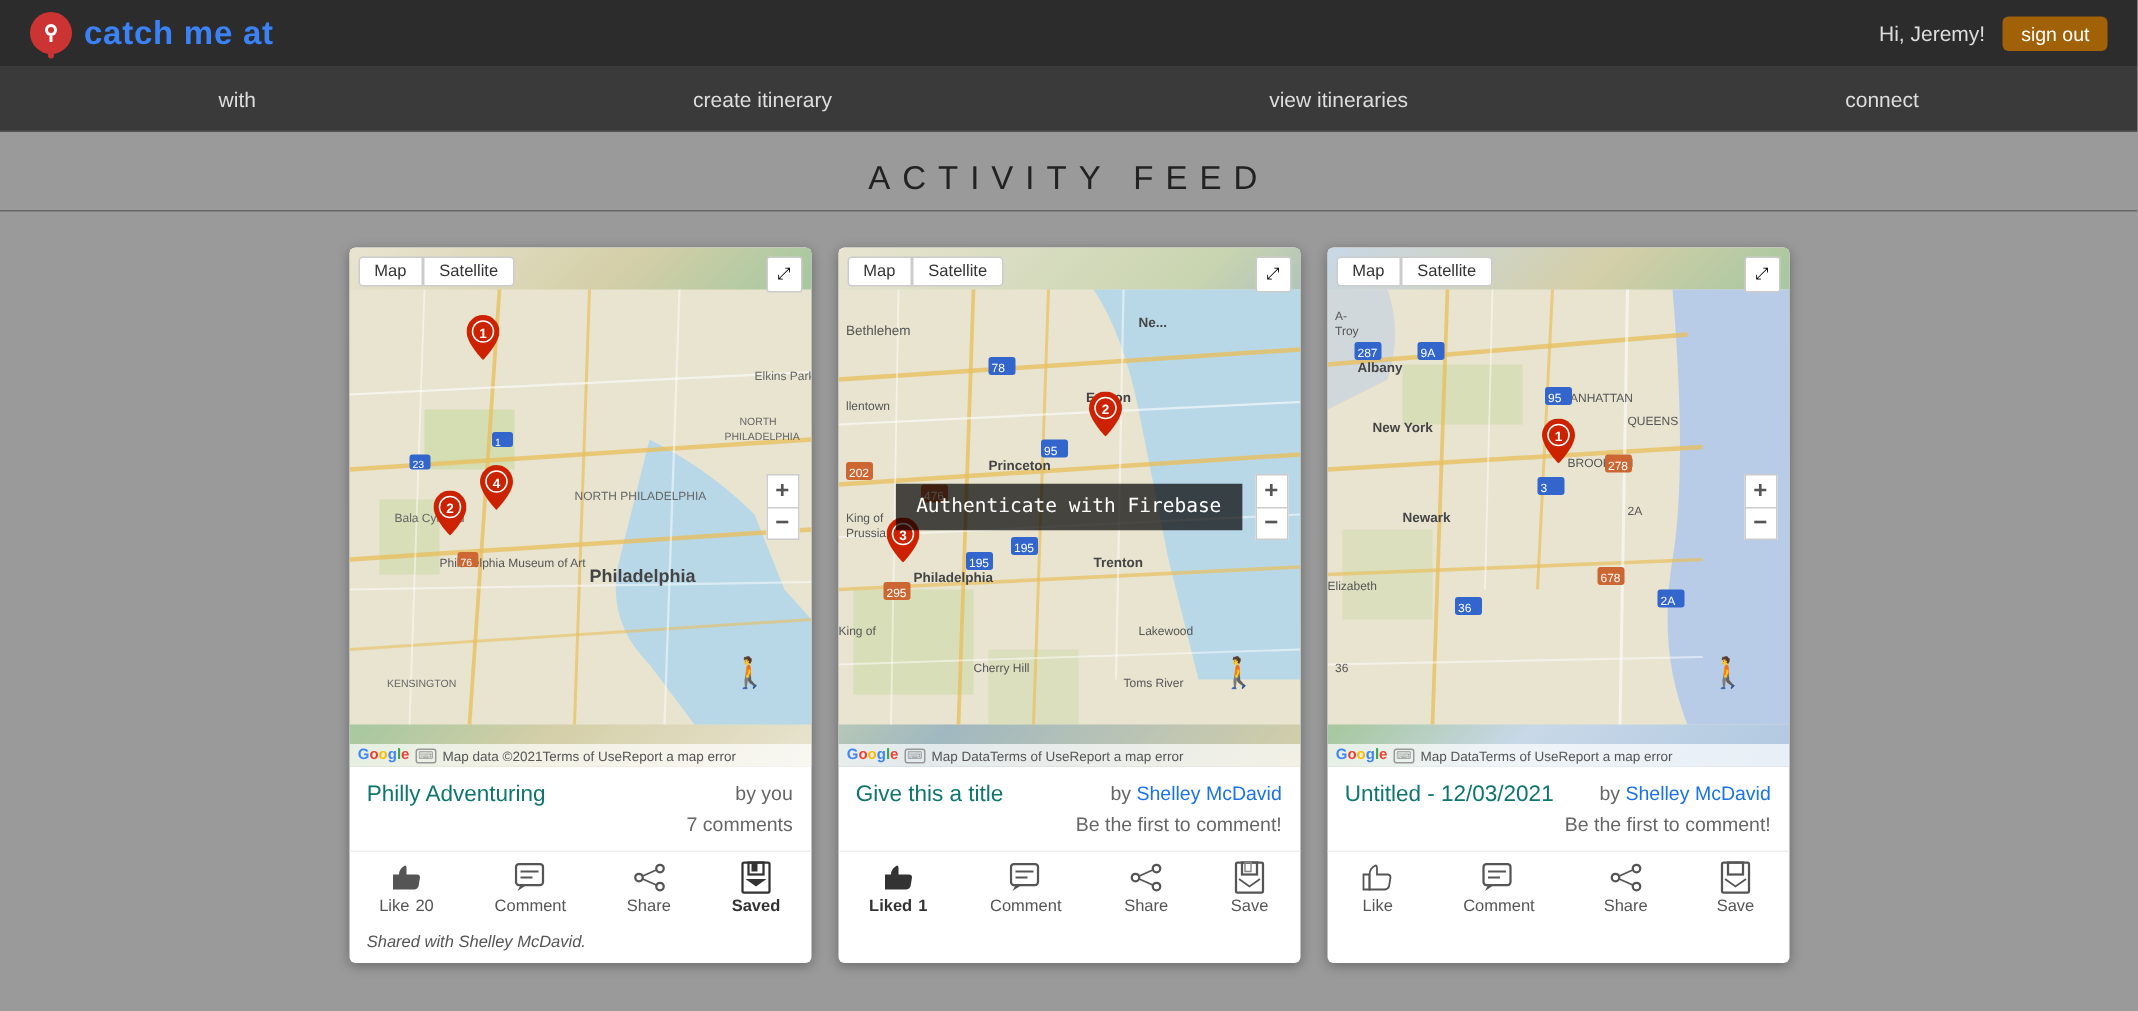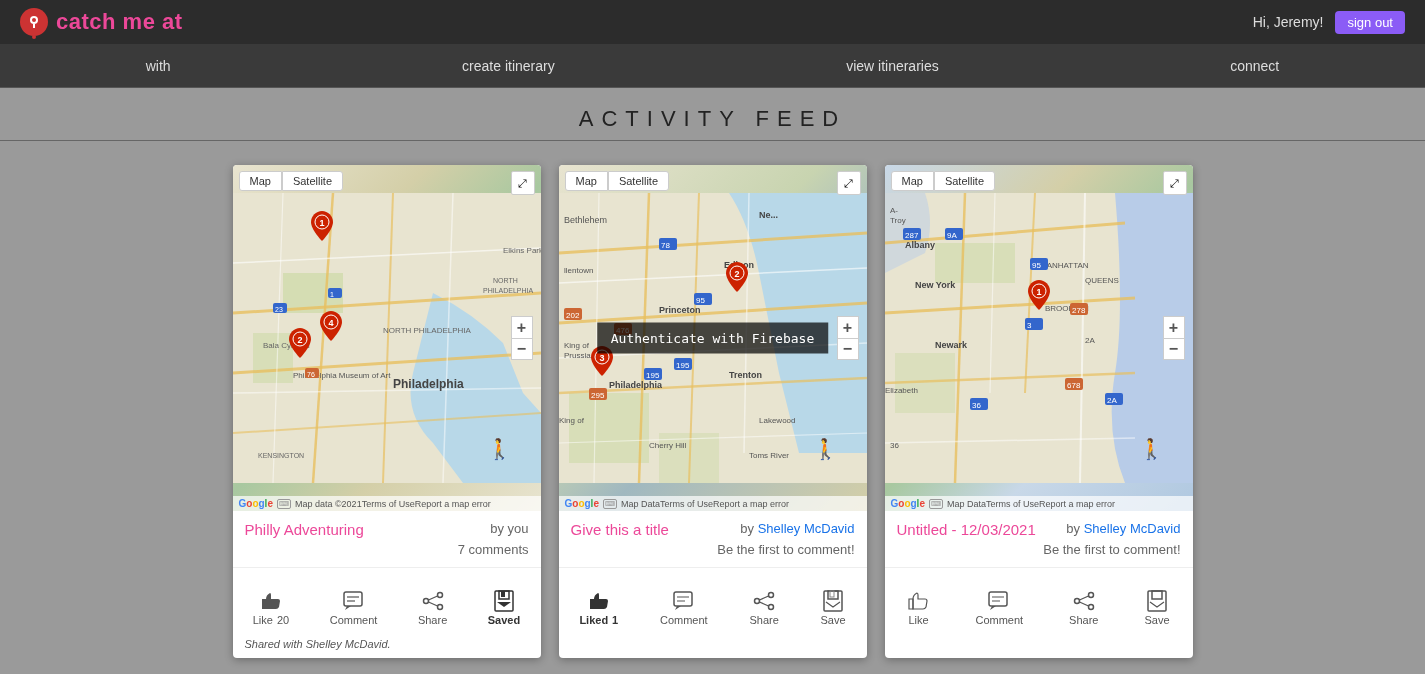--- a/index.html
+++ b/index.html
@@ -15,21 +15,21 @@
       display: flex;
       align-items: center;
       justify-content: space-between;
       padding: 0 20px;
       height: 44px;
     }
     .header-logo {
       display: flex;
       align-items: center;
       gap: 8px;
-      color: #ec4899;
+      color: #3b82f6;
       font-size: 22px;
       font-weight: bold;
       letter-spacing: 0.5px;
     }
     .logo-icon {
       width: 28px;
       height: 28px;
       background: #cc3333;
       border-radius: 50%;
       display: flex;
@@ -53,21 +53,21 @@
       display: flex;
       align-items: center;
       gap: 12px;
       color: white;
     }
     .header-right .greeting {
       font-size: 14px;
       color: #ddd;
     }
     .sign-out-btn {
-      background: #8b5cf6;
+      background: #a16207;
       color: white;
       border: none;
       padding: 4px 12px;
       border-radius: 4px;
       cursor: pointer;
       font-size: 13px;
     }
 
     
     .nav {
@@ -229,40 +229,40 @@
     }
     .card-title-row {
       display: flex;
       justify-content: space-between;
       align-items: flex-start;
       margin-bottom: 4px;
     }
     .card-title {
       font-size: 15px;
       font-weight: normal;
-      color: #ec4899;
+      color: #0f766e;
     }
     .card-author {
       font-size: 13px;
       color: #666;
     }
     .card-author a { color: #1a73e8; text-decoration: none; }
     .card-comments {
       font-size: 13px;
       color: #666;
       text-align: right;
       margin-bottom: 4px;
     }
 
     
     .card-actions {
       display: flex;
       justify-content: space-around;
       align-items: center;
-      padding: 20px 0 6px;
+      padding: 4px 0 6px;
       border-top: 1px solid #eee;
     }
     .action-btn {
       display: flex;
       flex-direction: column;
       align-items: center;
       gap: 2px;
       cursor: pointer;
       background: none;
       border: none;

